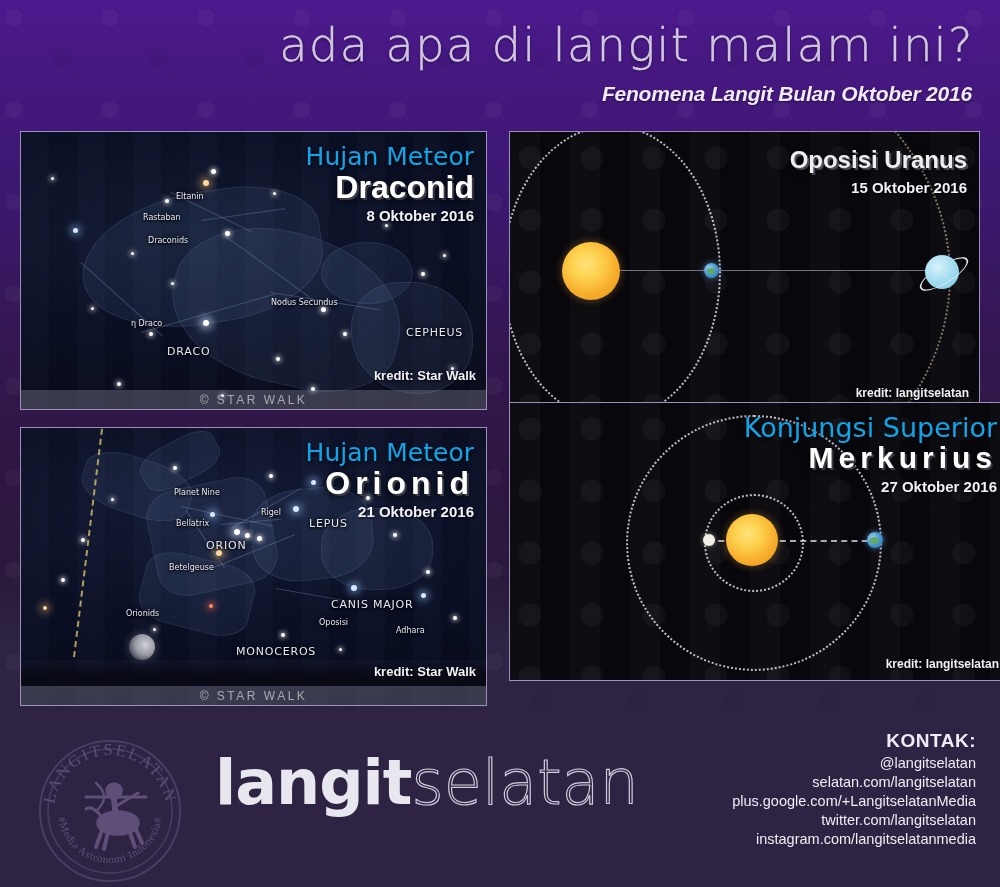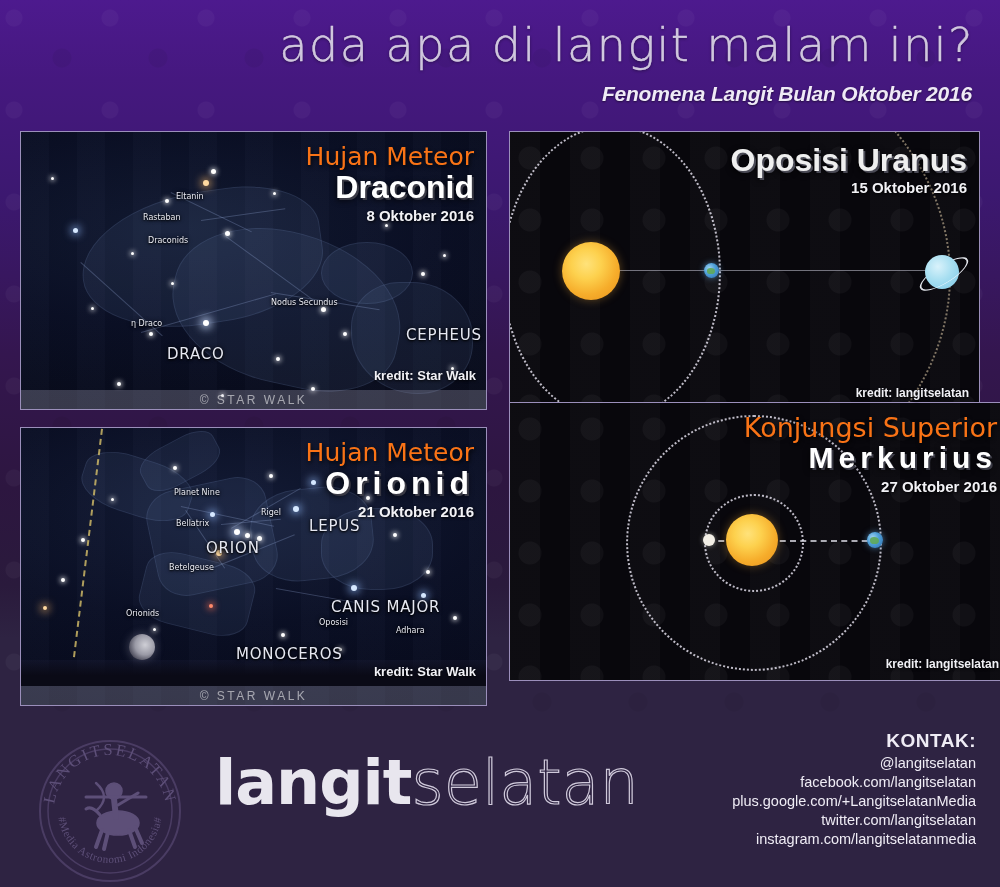--- a/index.html
+++ b/index.html
@@ -74,27 +74,27 @@
   .star.red{background:#ff8a6a;box-shadow:0 0 6px 2px rgba(255,110,80,.6);}
 
   .constline{position:absolute;background:rgba(150,170,215,.30);height:1px;transform-origin:0 0;}
   .figure{position:absolute;background:rgba(120,145,195,.10);border:1px solid rgba(140,165,215,.13);}
 
   .slabel{
     position:absolute;color:#e9eaf2;font-size:8px;white-space:nowrap;
     text-shadow:0 1px 2px #000,0 0 4px #000;
     font-family:"DejaVu Sans",sans-serif;
   }
-  .slabel.caps{font-size:15px;letter-spacing:.8px;color:#e6e8f2;}
+  .slabel.caps{font-size:11px;letter-spacing:.8px;color:#e6e8f2;}
 
   .panel-title{
     position:absolute;right:12px;top:12px;text-align:right;z-index:6;
   }
   .pt-kicker{
-    font-size:25px;color:#f97316;font-weight:400;line-height:26px;
+    font-size:25px;color:#0ea5e9;font-weight:400;line-height:26px;
     text-shadow:1px 2px 4px rgba(0,0,0,.85);
     font-family:"DejaVu Sans",sans-serif;
     margin-left:31px;
   }
   .pt-main{
     font-size:32px;font-weight:bold;color:#ffffff;line-height:34px;
     text-shadow:2px 2px 0 #3a3a45, 0 2px 6px rgba(0,0,0,.9);
     font-family:"Liberation Sans",sans-serif;
   }
   .pt-main.sp{letter-spacing:5px;}
@@ -293,21 +293,21 @@
     <div class="sun" style="left:52px;top:110px;width:58px;height:58px;"></div>
     <div class="earth" style="left:194px;top:131px;width:15px;height:15px;"></div>
 
     <div class="uranus-wrap" style="left:409px;top:117px;width:46px;height:46px;">
       <div class="uranus-ring back"></div>
       <div class="uranus"></div>
       <div class="uranus-ring front"></div>
     </div>
 
     <div class="panel-title">
-      <div class="pt-main-dark" style="font-size:32px;">Oposisi Uranus</div>
+      <div class="pt-main-dark" style="font-size:24px;">Oposisi Uranus</div>
       <div class="pt-date">15 Oktober 2016</div>
     </div>
     <div class="credit low">kredit: langitselatan</div>
   </div>
 
   <div class="panel" id="panel-orionid">
     <div class="sky" style="background:radial-gradient(ellipse 120% 85% at 45% 30%, #141c38 0%, #0b1026 48%, #06091a 100%);">
       <div class="stripes"></div>
     </div>
 
@@ -430,20 +430,20 @@
   </div>
 
   <div class="wordmark">
     <span class="wm-bold">langit</span><span class="wm-thin">selatan</span>
   </div>
 
   <div class="contact">
     <div class="k">KONTAK:</div>
     <div class="contact-lines">
         <div class="line">@langitselatan</div>
-        <div class="line">facebook.com/langitselatan</div>
+        <div class="line">selatan.com/langitselatan</div>
         <div class="line">plus.google.com/+LangitselatanMedia</div>
         <div class="line">twitter.com/langitselatan</div>
         <div class="line">instagram.com/langitselatanmedia</div>
       </div>
   </div>
 
 </div>
 
 </body></html>

